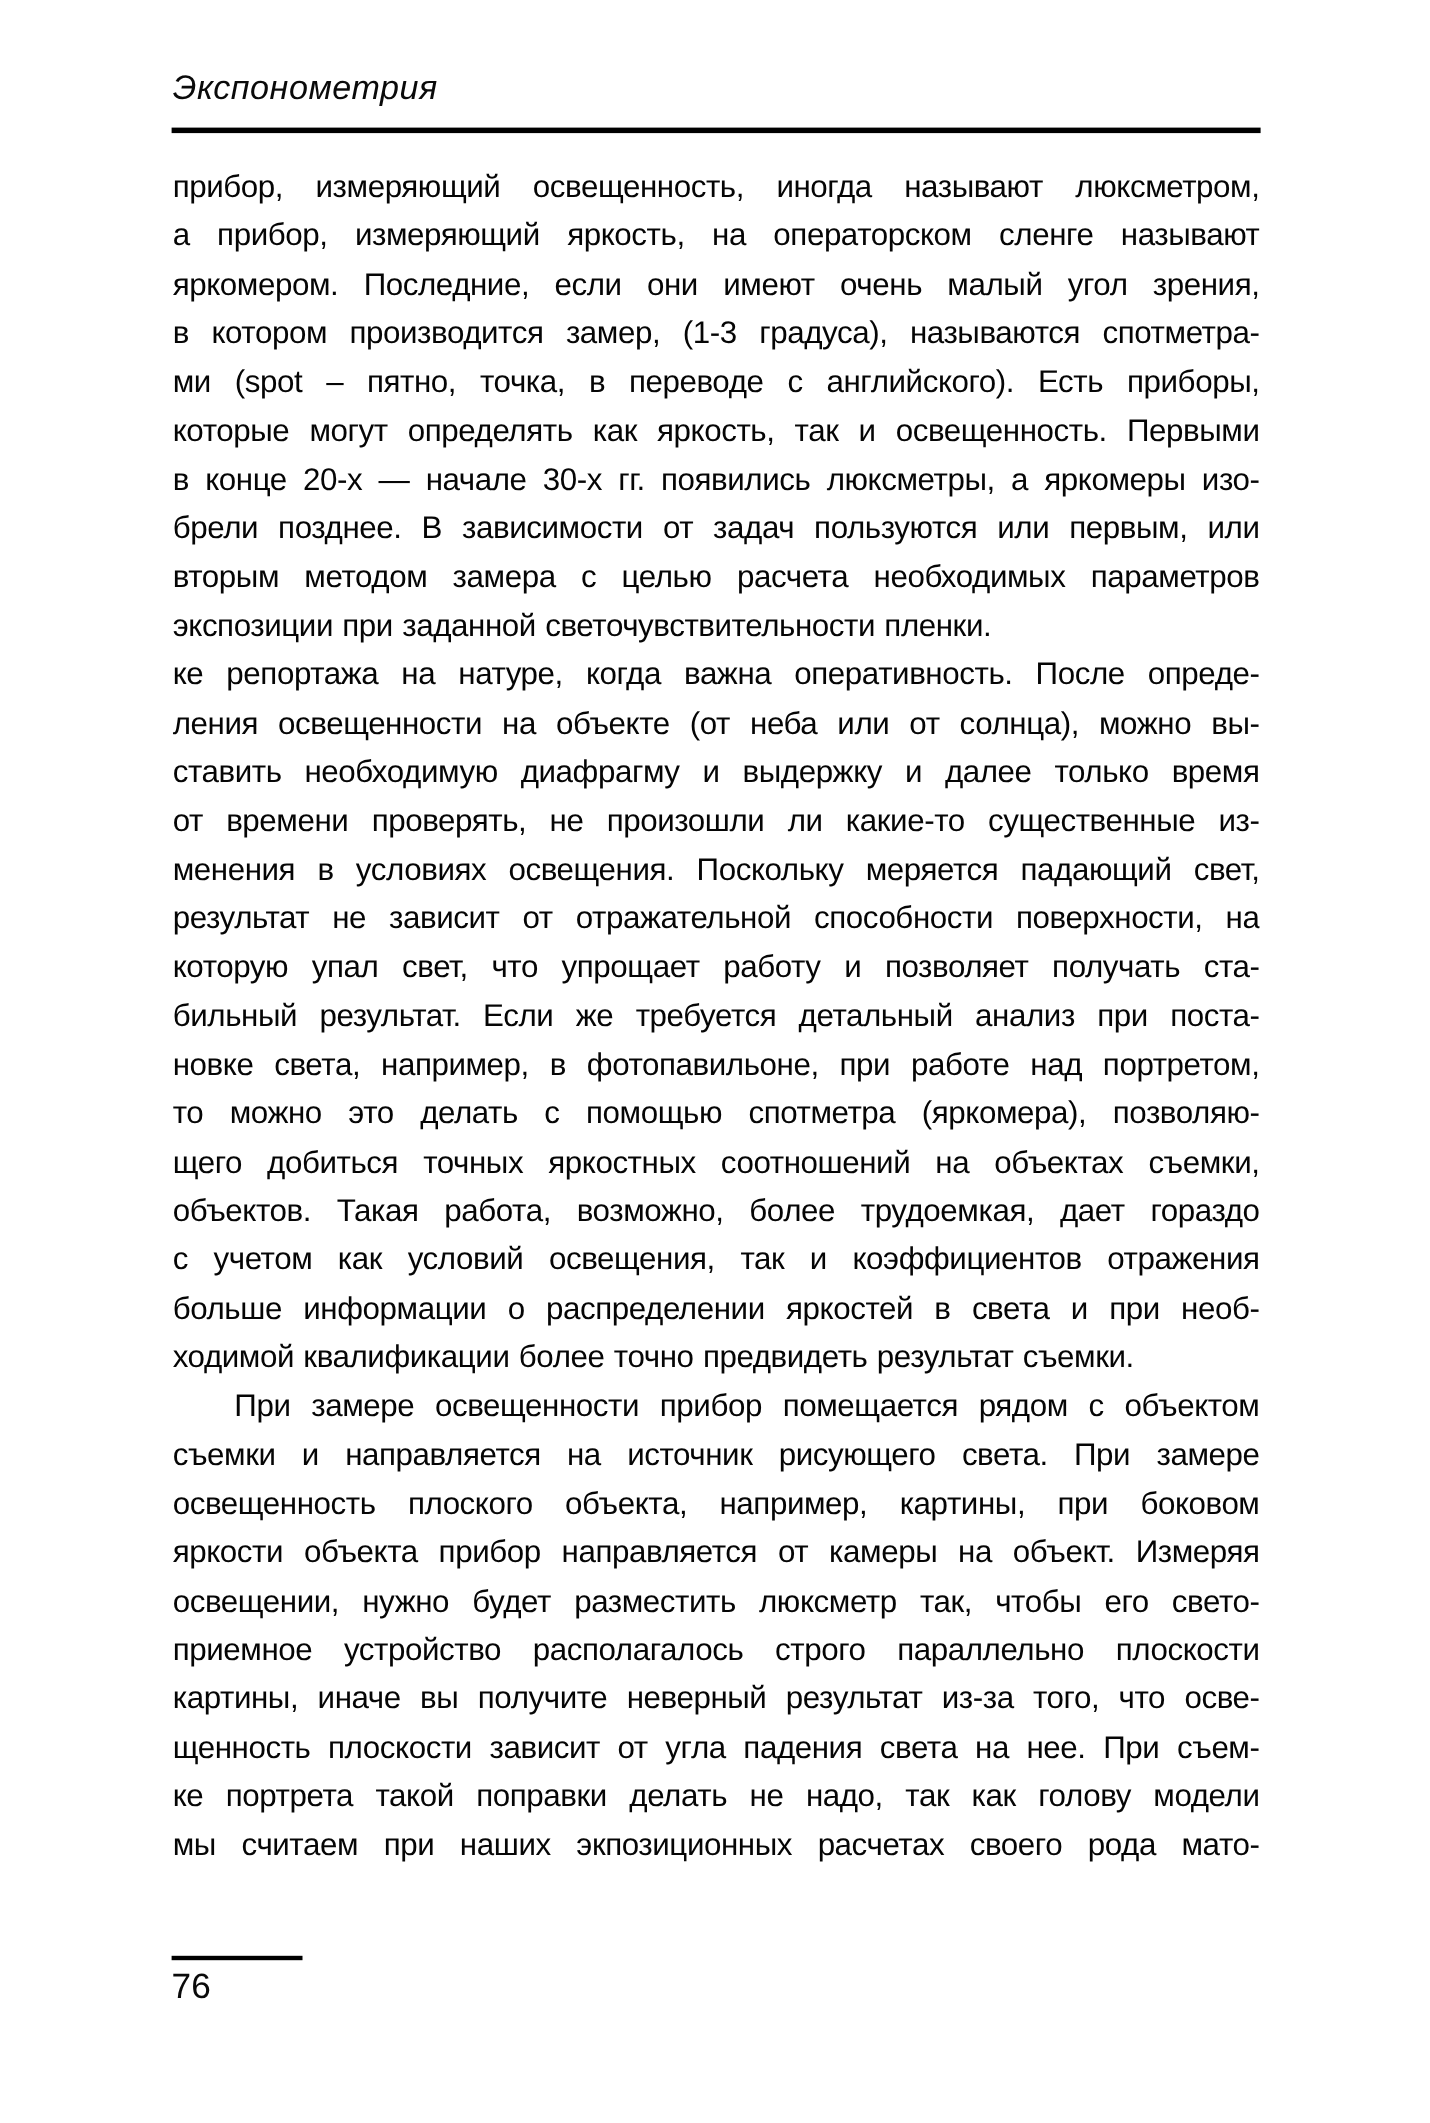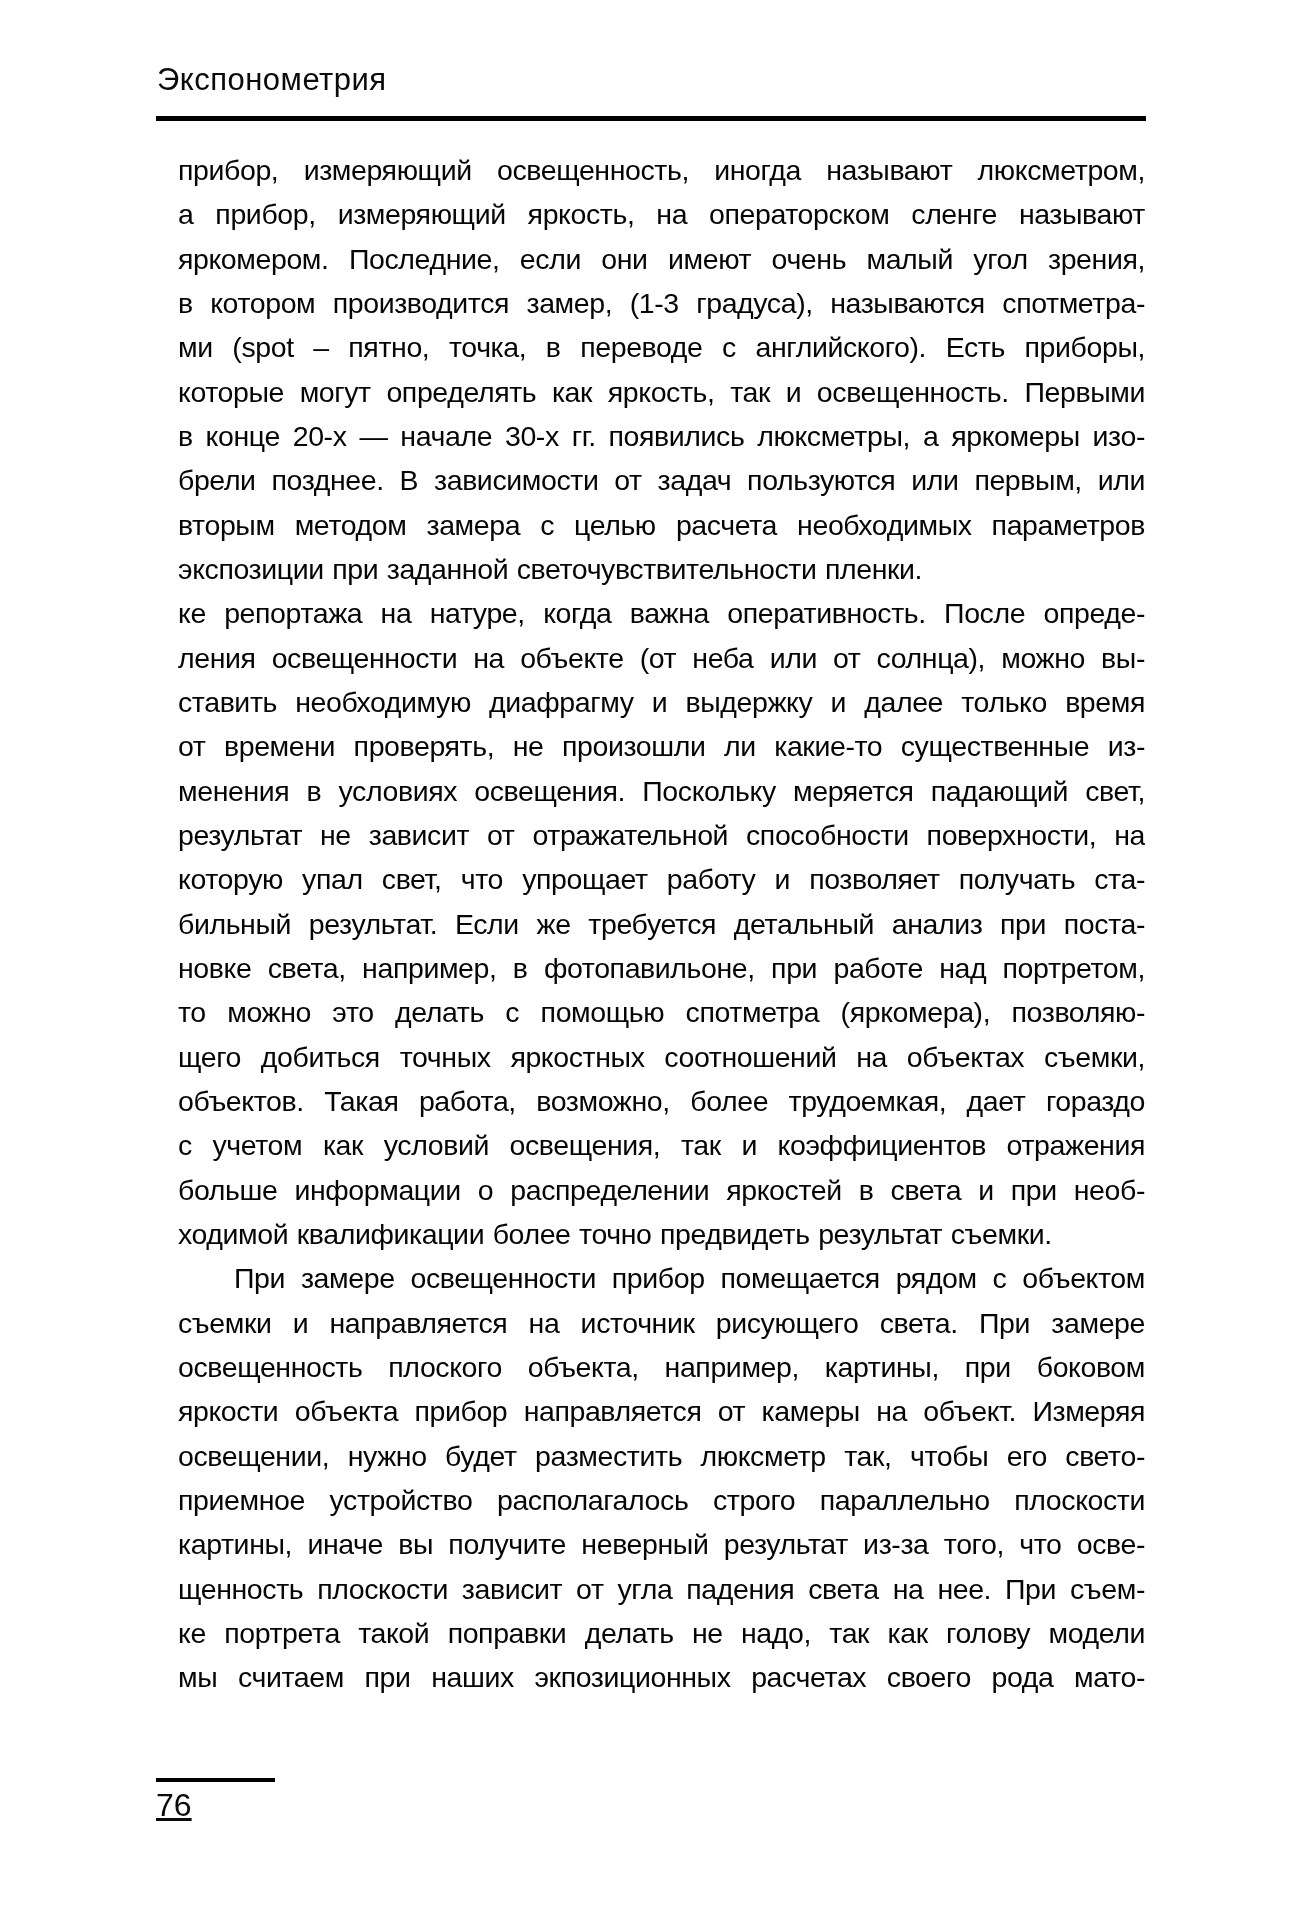--- a/index.html
+++ b/index.html
@@ -14,20 +14,21 @@
     background: #ffffff;
     color: #000000;
     font-family: "Liberation Sans", sans-serif;
     overflow: hidden;
   }
   .running-title {
     position: absolute;
     left: 157px;
     top: 62px;
     font-size: 31px;
+    font-style: italic;
     letter-spacing: 0.5px;
     color: #0a0a0a;
     white-space: nowrap;
   }
   .header-rule {
     position: absolute;
     left: 156px;
     top: 116px;
     width: 990px;
     height: 5px;
@@ -43,21 +44,20 @@
     height: 44.33px;
     line-height: 44.33px;
     font-size: 28.5px;
     letter-spacing: -0.4px;
     word-spacing: 1px;
     text-align: justify;
     text-align-last: justify;
     white-space: normal;
     overflow: hidden;
     color: #050505;
-    margin-left: 21px;
   }
   .line.indent {
     text-indent: 56px;
   }
   .line.para-end {
     text-align-last: left;
   }
   .footer-rule {
     position: absolute;
     left: 156px;
@@ -65,21 +65,20 @@
     width: 119px;
     height: 4px;
     background: #000000;
   }
   .page-number {
     position: absolute;
     left: 156px;
     top: 1787px;
     font-size: 32px;
     color: #0a0a0a;
-    text-decoration: underline;
   }
 </style>
 </head>
 <body>
 
 <div class="page">
 
   <div class="running-title">Экспонометрия</div>
 
   <div class="header-rule"></div>

